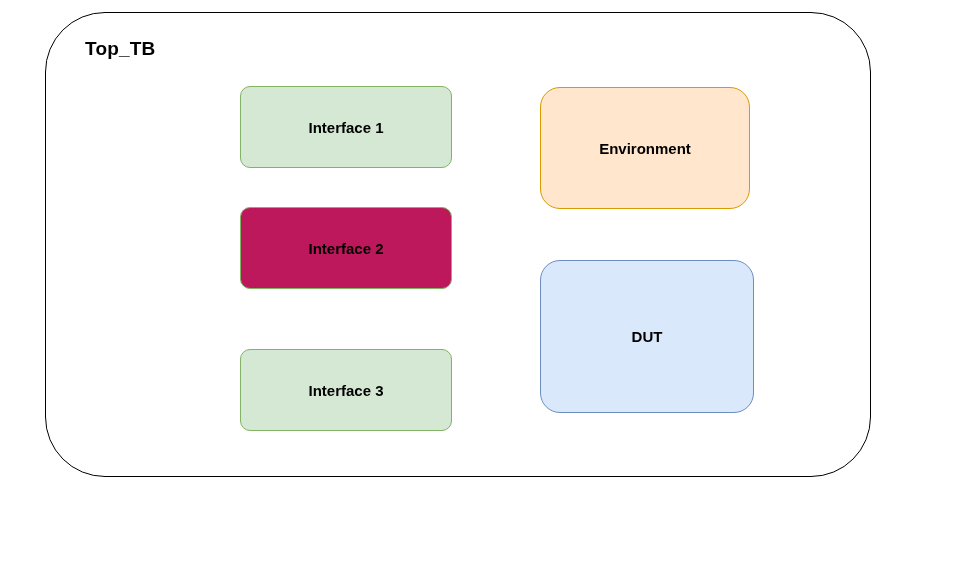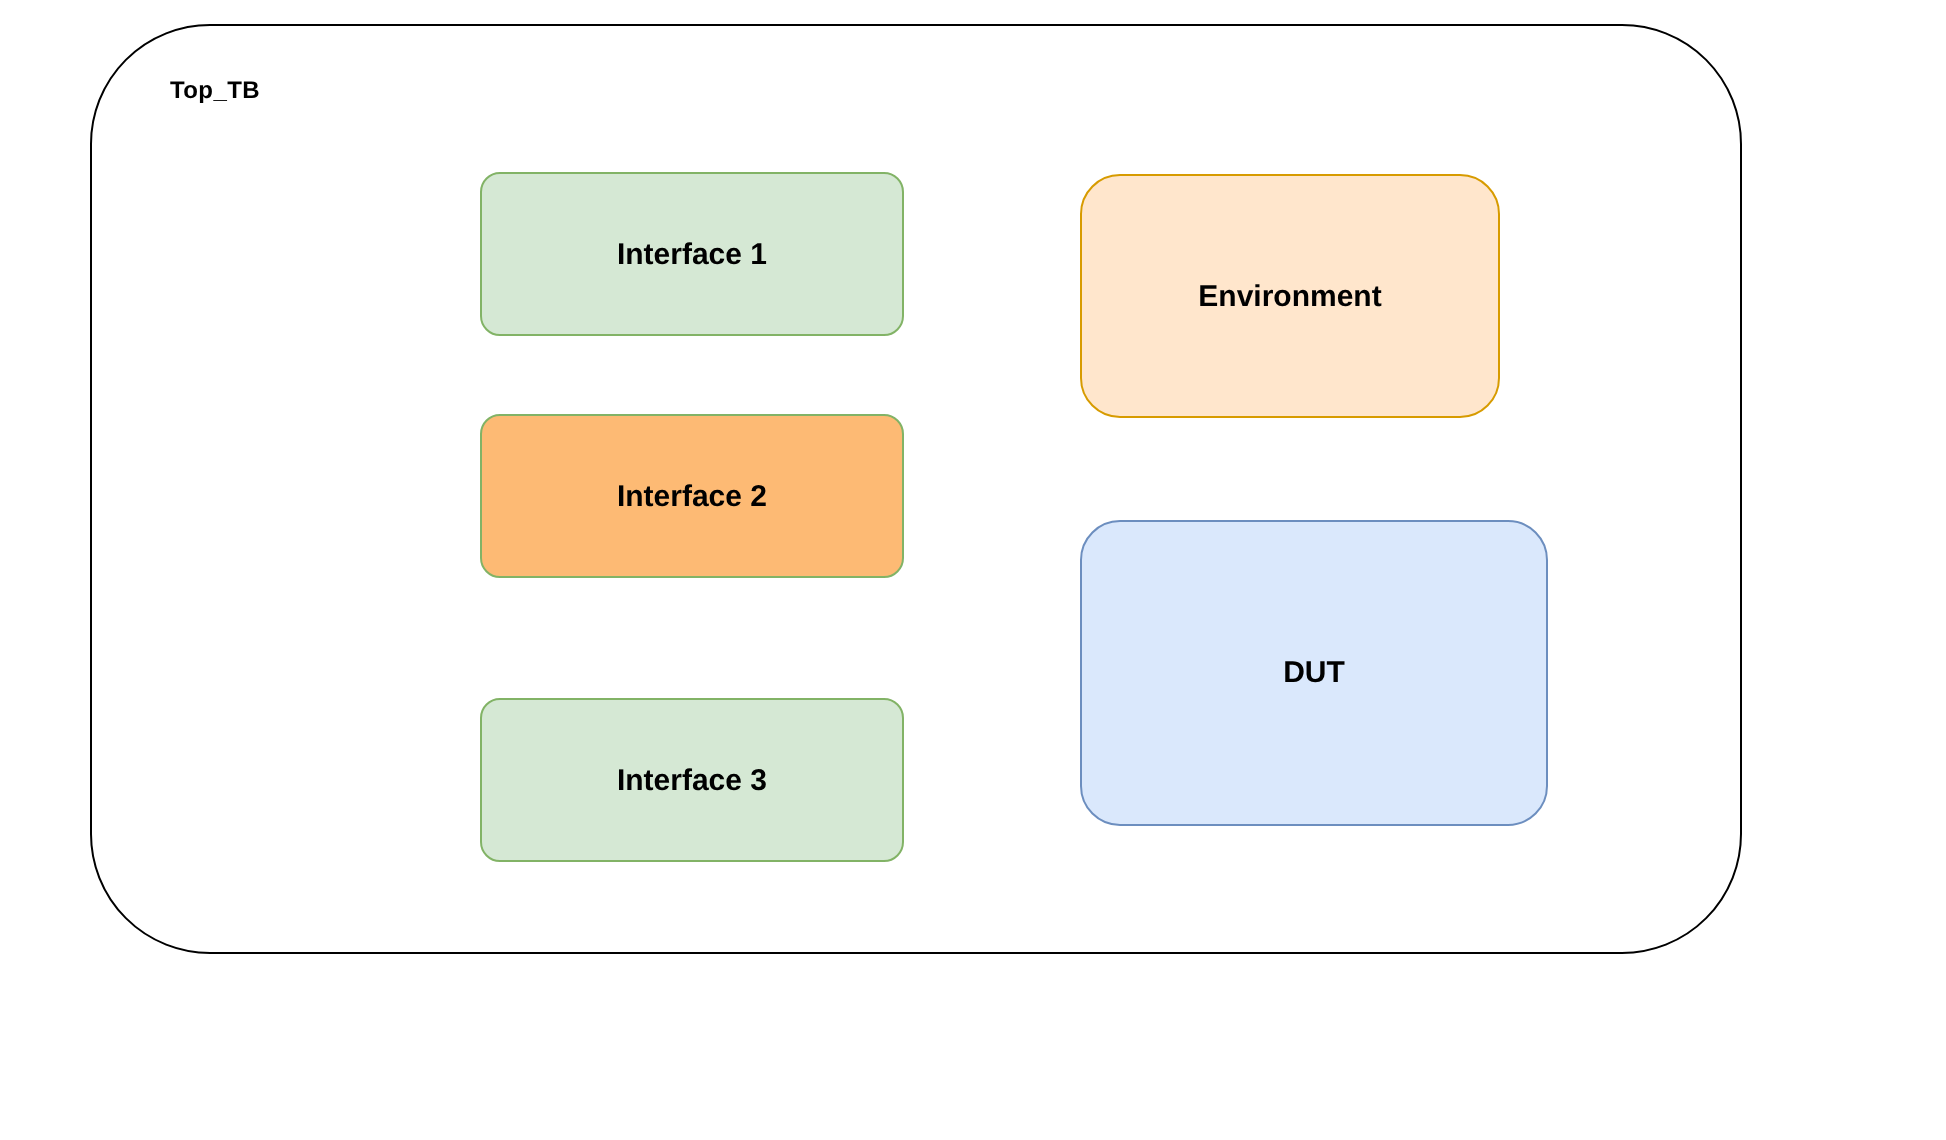--- a/index.html
+++ b/index.html
@@ -23,21 +23,21 @@
     height: 465px;
     border: 1.5px solid #000000;
     border-radius: 60px;
     background: #ffffff;
     box-sizing: border-box;
   }
   .outer-label {
     position: absolute;
     left: 85px;
     top: 38px;
-    font-size: 12px;
+    font-size: 19px;
     font-weight: bold;
     color: #000000;
     letter-spacing: 0.2px;
   }
   .block {
     position: absolute;
     display: flex;
     align-items: center;
     justify-content: center;
     box-sizing: border-box;
@@ -62,41 +62,41 @@
     top: 87px;
     width: 210px;
     height: 122px;
     border: 1.5px solid #d79b00;
     border-radius: 20px;
     background: #ffe6cc;
   }
   .dut {
     left: 540px;
     top: 260px;
-    width: 234px;
+    width: 214px;
     height: 153px;
     border: 1.5px solid #6c8ebf;
     border-radius: 20px;
     background: #dae8fc;
   }
 </style>
 </head>
 <body>
 
 <div id="canvas">
 
   <div class="outer-box" style="border-color: rgb(0, 0, 0); background-color: rgb(255, 255, 255);"></div>
 
   <div class="outer-label" style="color: rgb(0, 0, 0);">Top_TB</div>
 
   <div class="block iface iface-1" style="background-color: rgb(213, 232, 212); border-color: rgb(130, 179, 102);">
     <span>Interface 1</span>
   </div>
 
-  <div class="block iface iface-2" style="background-color: #fdba74; border-color: rgb(130, 179, 102);">
+  <div class="block iface iface-2" style="background-color: #be185d; border-color: rgb(130, 179, 102);">
     <span>Interface 2</span>
   </div>
 
   <div class="block iface iface-3" style="background-color: rgb(213, 232, 212); border-color: rgb(130, 179, 102);">
     <span>Interface 3</span>
   </div>
 
   <div class="block env" style="background-color: rgb(255, 230, 204); border-color: rgb(215, 155, 0);">
     <span>Environment</span>
   </div>

